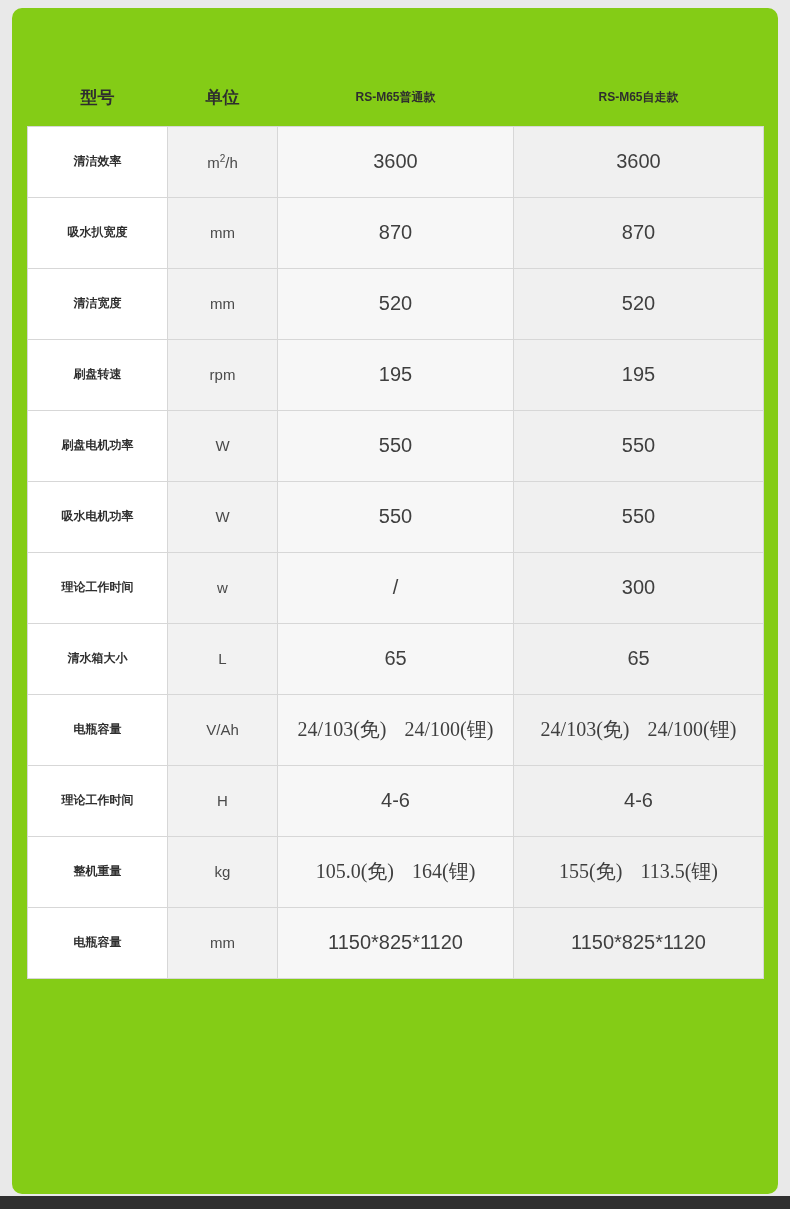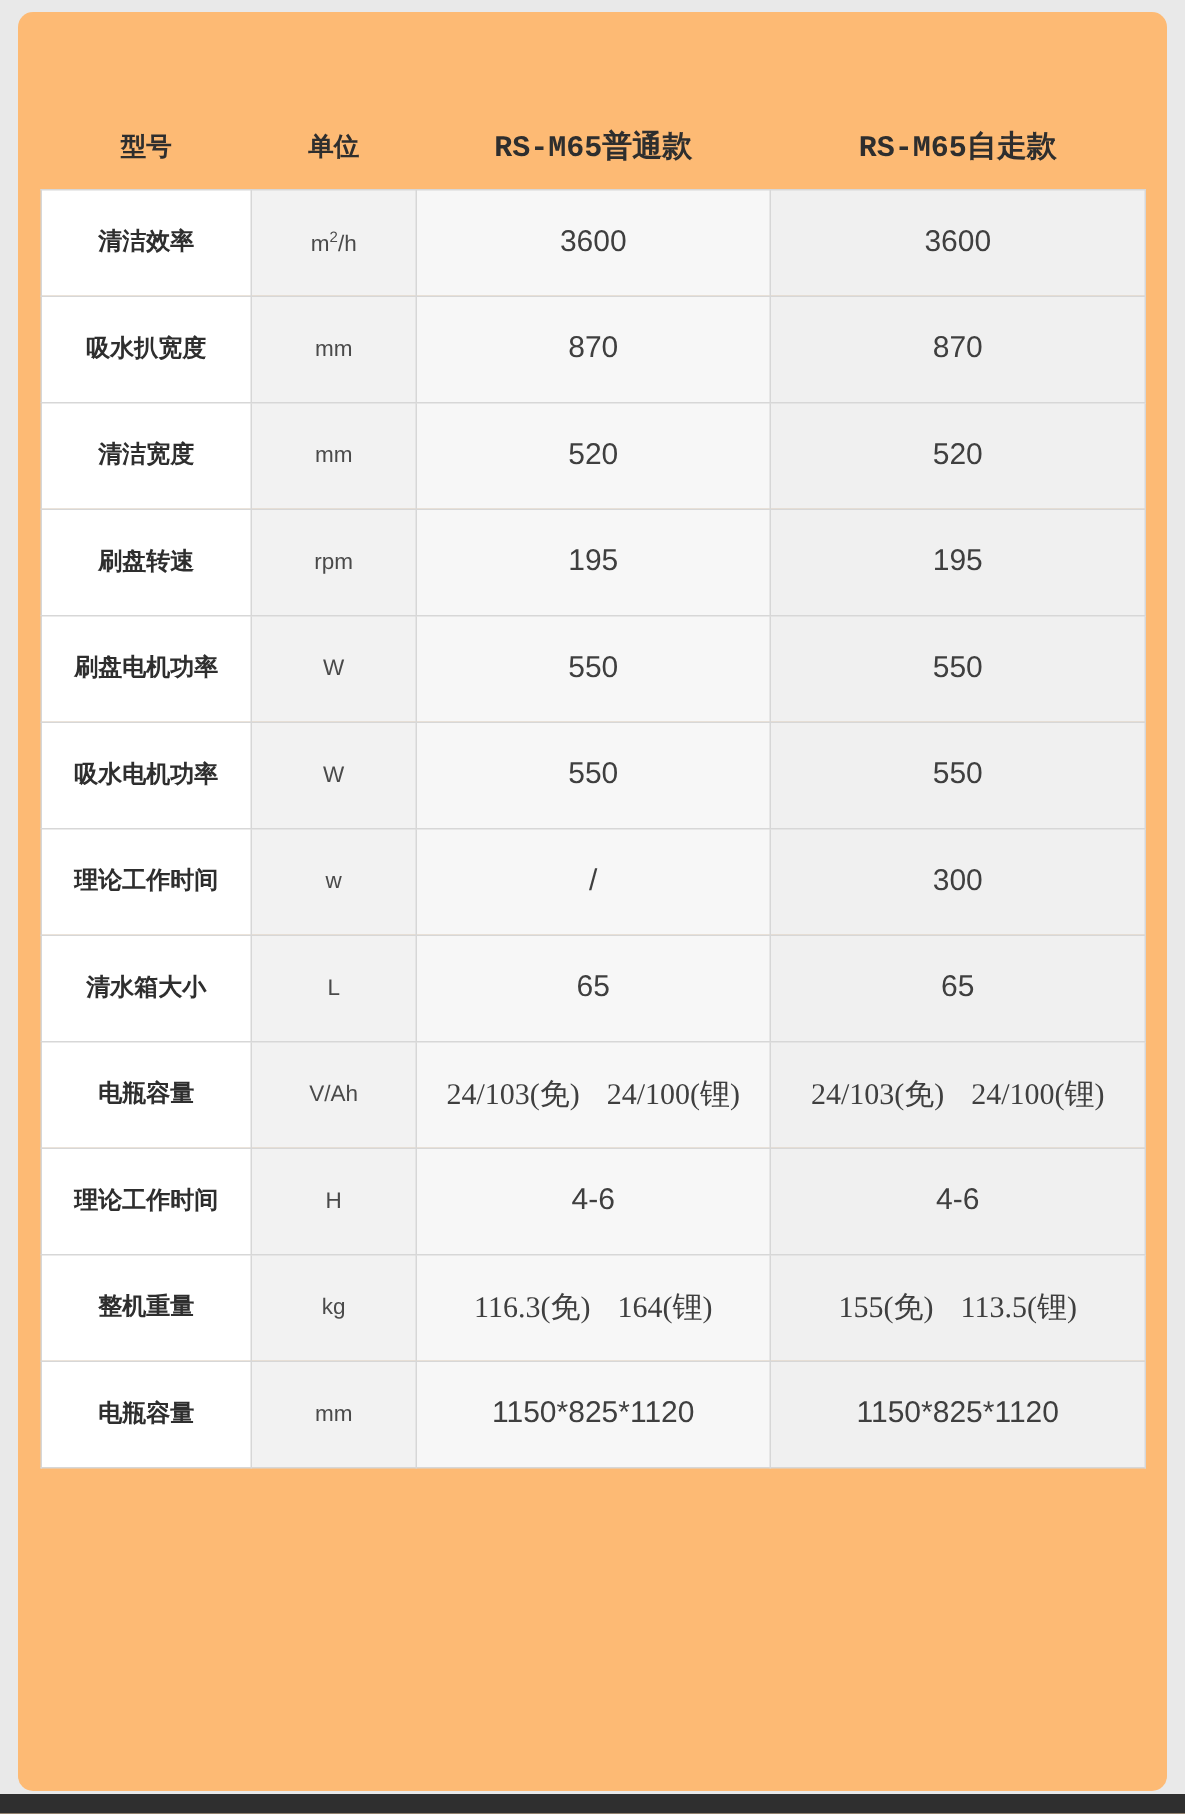--- a/index.html
+++ b/index.html
@@ -13,21 +13,21 @@
     background: #e9e9e9;
     font-family: "Liberation Sans", sans-serif;
     overflow: hidden;
   }
   .page {
     position: absolute;
     left: 12px;
     top: 8px;
     width: 766px;
     height: 1186px;
-    background: #fdba74;
+    background: #84cc16;
     border-radius: 10px;
   }
   .bottom-strip {
     position: absolute;
     left: 0;
     top: 1196px;
     width: 790px;
     height: 13px;
     background: #2f2f2f;
   }
@@ -54,29 +54,29 @@
   }
   
   table.spec thead th {
     height: 56px;
     font-size: 17px;
     font-weight: bold;
     color: #2e2e2e;
     background: transparent;
     border: none;
   }
-  table.spec thead th.model-head { font-size: 20px; font-family: Liberation Mono, monospace; }
+  table.spec thead th.model-head { font-size: 12px; }
 
   table.spec tbody tr { height: 71px; }
   table.spec tbody td {
     border: 1px solid #d7d7d7;
     font-size: 20px;
   }
   table.spec tbody td.label {
-    font-size: 16px;
+    font-size: 12px;
     font-weight: bold;
     color: #2e2e2e;
     background: #ffffff;
   }
   table.spec tbody td.unit {
     background: #f2f2f2;
     color: #4a4a4a;
     font-size: 15px;
   }
   table.spec tbody td.val-a {
@@ -189,21 +189,21 @@
         <td class="label">理论工作时间</td>
         <td class="unit">H</td>
         <td class="val-a">4-6</td>
         <td class="val-b">4-6</td>
       </tr>
 
       <tr>
         <td class="label">整机重量</td>
         <td class="unit">kg</td>
         <td class="val-a">
-          <span class="dual"><span>116.3(免)</span><span class="gap"></span><span>164(锂)</span></span>
+          <span class="dual"><span>105.0(免)</span><span class="gap"></span><span>164(锂)</span></span>
         </td>
         <td class="val-b">
           <span class="dual"><span>155(免)</span><span class="gap"></span><span>113.5(锂)</span></span>
         </td>
       </tr>
 
       <tr>
         <td class="label">电瓶容量</td>
         <td class="unit">mm</td>
         <td class="val-a">1150*825*1120</td>

